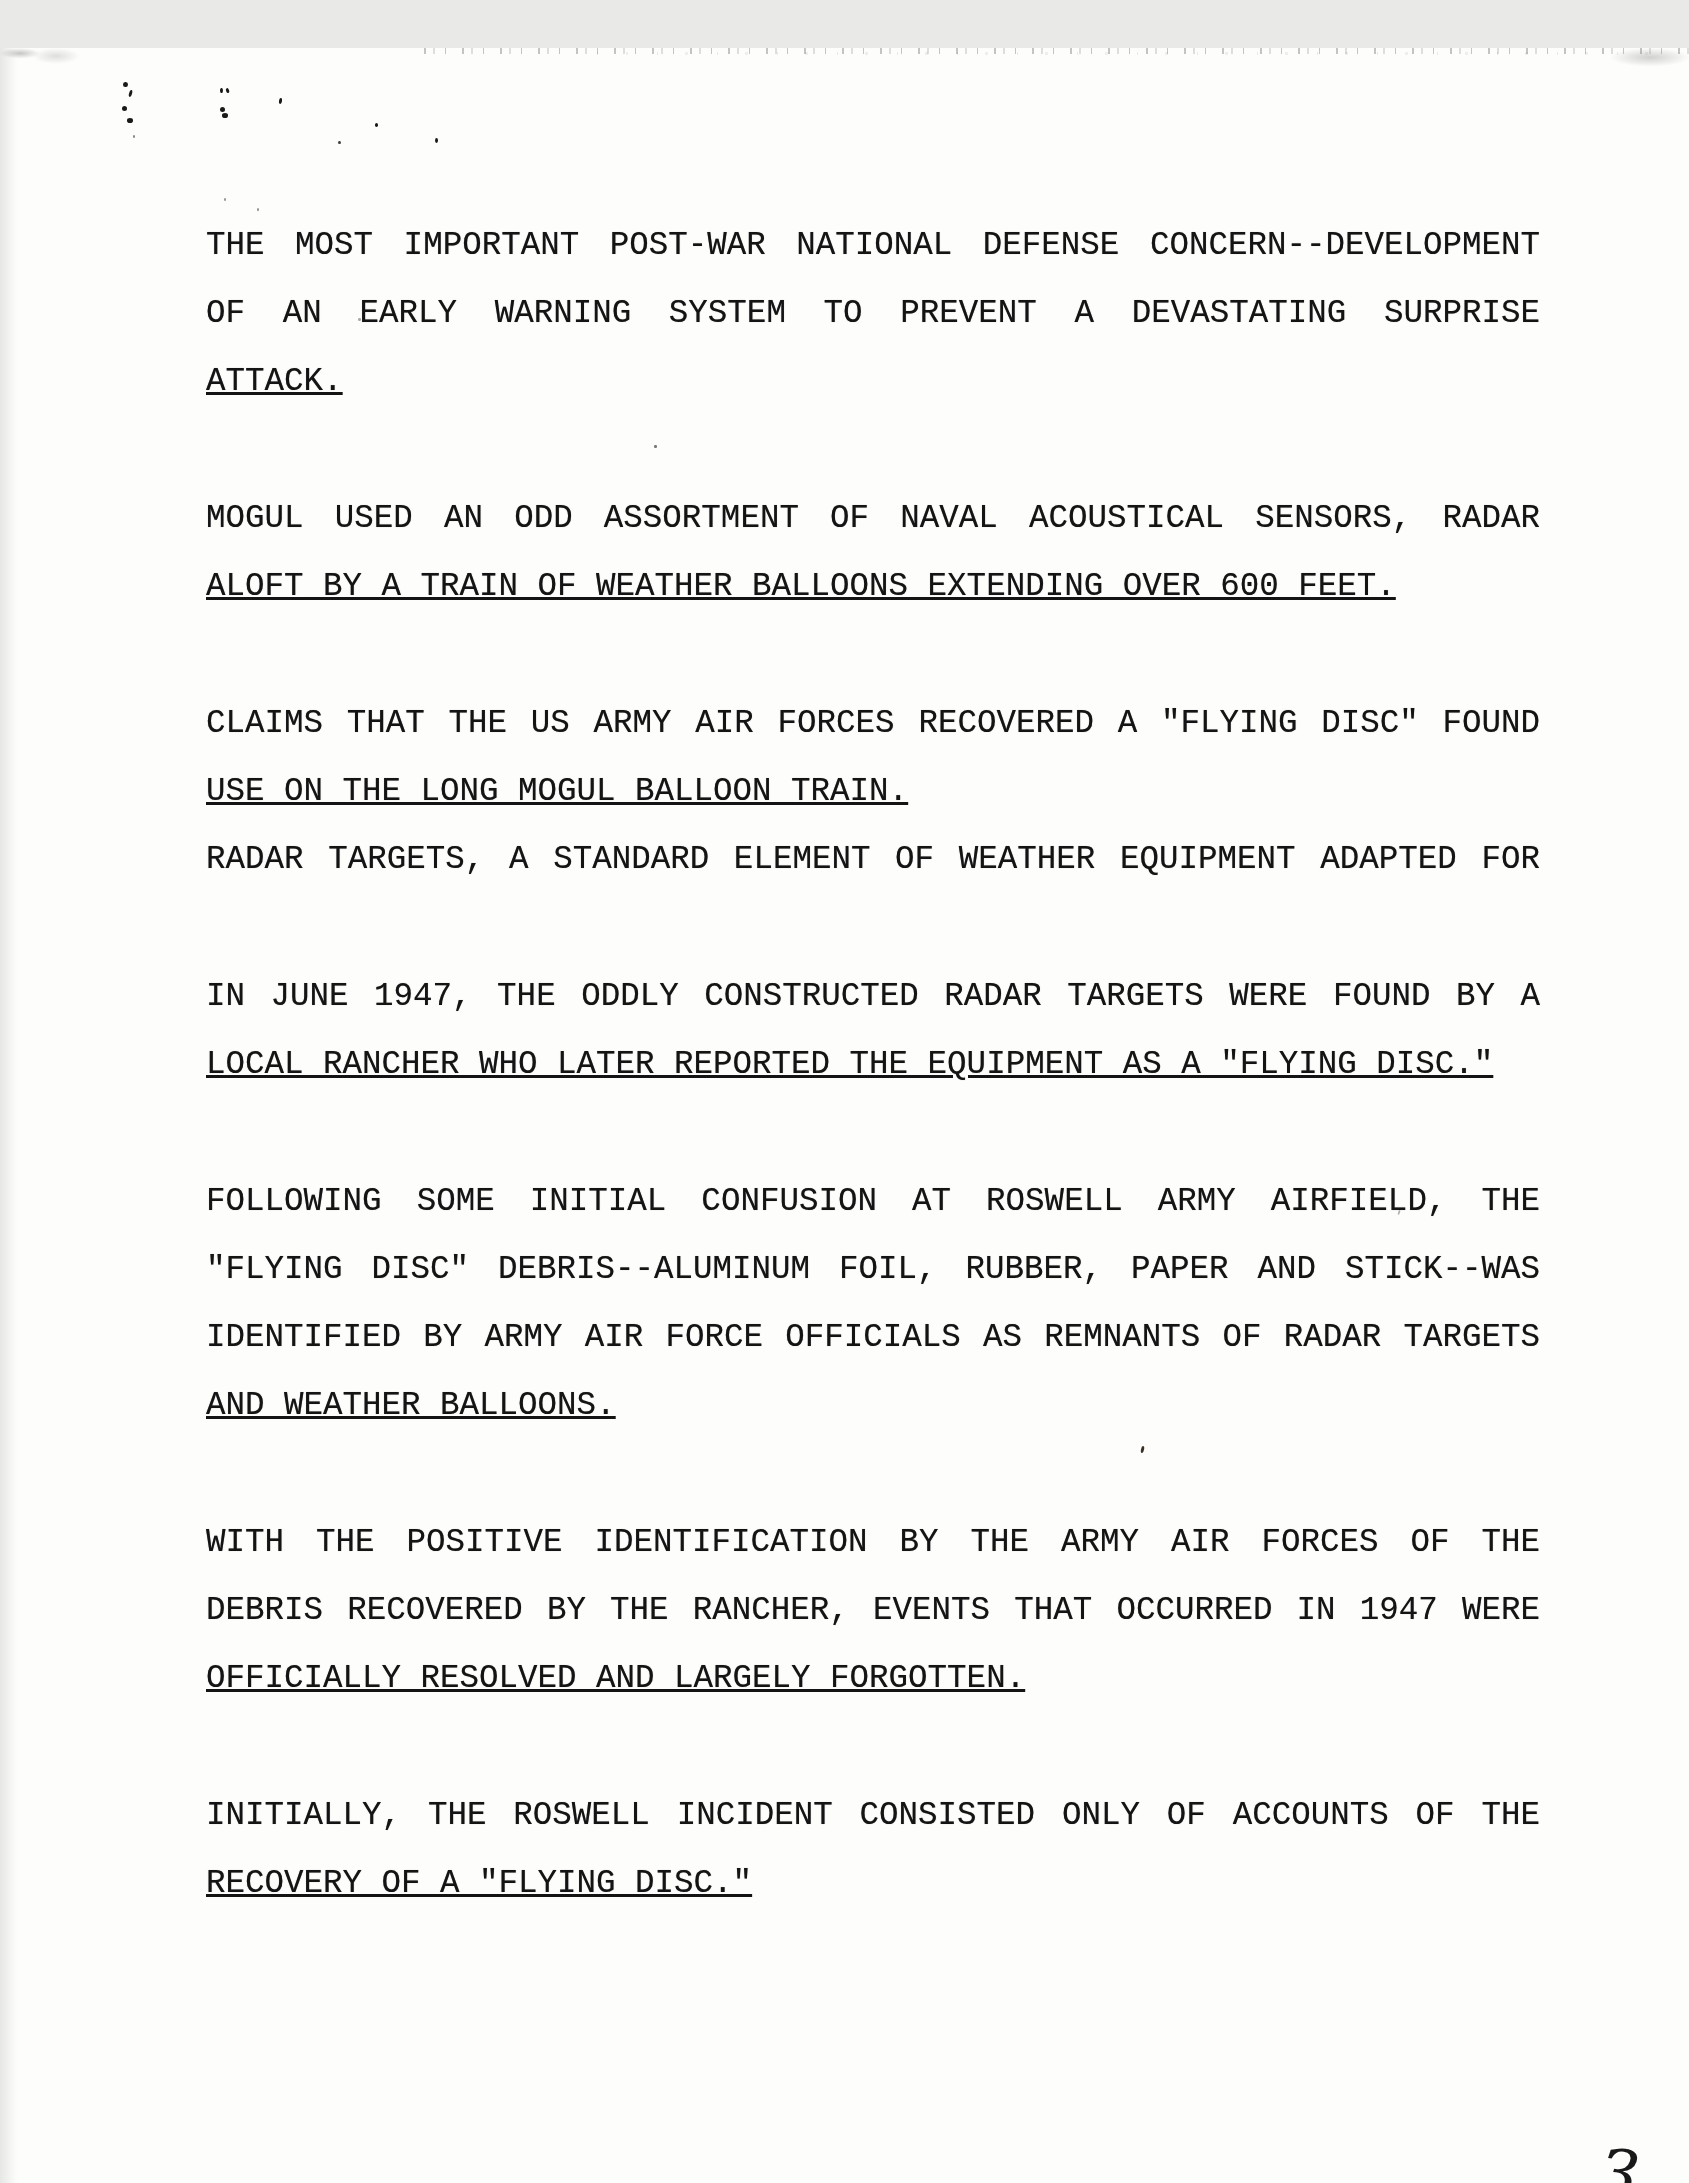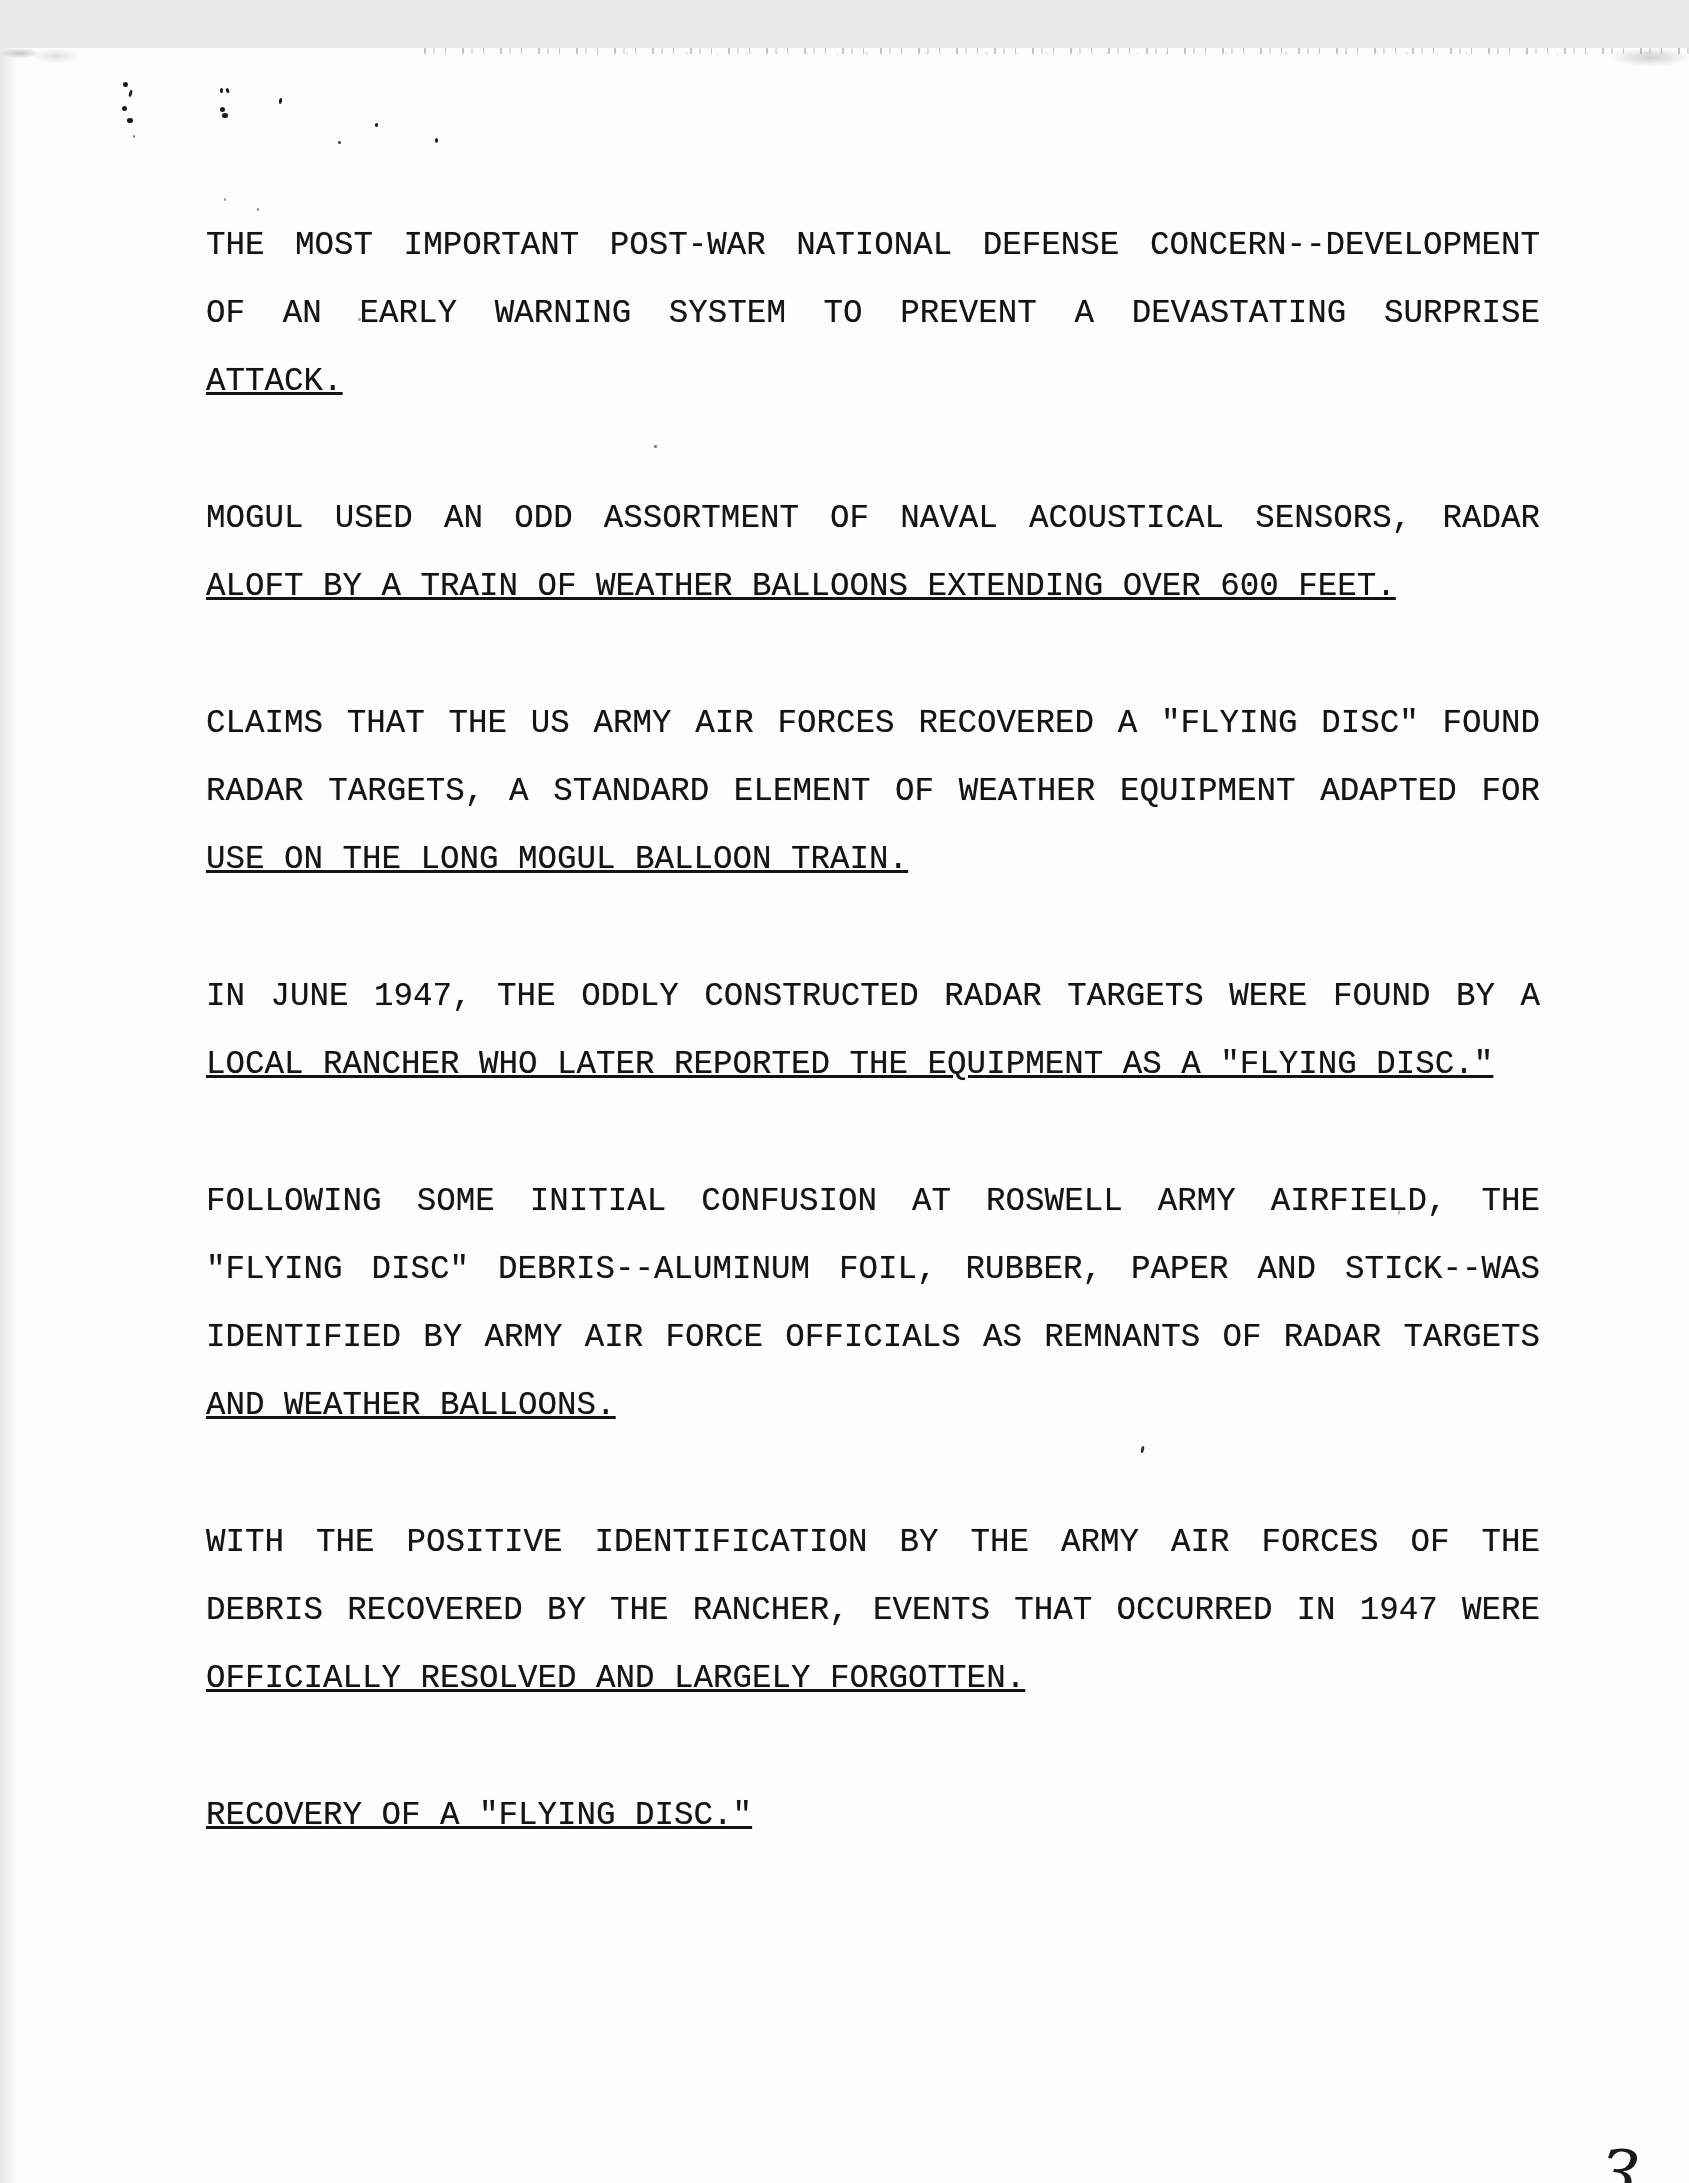--- a/index.html
+++ b/index.html
@@ -113,22 +113,22 @@
       <div class="line last">ATTACK.</div>
     </div>
 
     <div class="paragraph">
       <div class="line">MOGUL USED AN ODD ASSORTMENT OF NAVAL ACOUSTICAL SENSORS, RADAR</div>
       <div class="line last">ALOFT BY A TRAIN OF WEATHER BALLOONS EXTENDING OVER 600 FEET.</div>
     </div>
 
     <div class="paragraph">
       <div class="line">CLAIMS THAT THE US ARMY AIR FORCES RECOVERED A "FLYING DISC" FOUND</div>
+      <div class="line last">USE ON THE LONG MOGUL BALLOON TRAIN.</div>
       <div class="line">RADAR TARGETS, A STANDARD ELEMENT OF WEATHER EQUIPMENT ADAPTED FOR</div>
-      <div class="line last">USE ON THE LONG MOGUL BALLOON TRAIN.</div>
     </div>
 
     <div class="paragraph">
       <div class="line">IN JUNE 1947, THE ODDLY CONSTRUCTED RADAR TARGETS WERE FOUND BY A</div>
       <div class="line last">LOCAL RANCHER WHO LATER REPORTED THE EQUIPMENT AS A "FLYING DISC."</div>
     </div>
 
     <div class="paragraph">
       <div class="line">FOLLOWING SOME INITIAL CONFUSION AT ROSWELL ARMY AIRFIELD, THE</div>
       <div class="line">"FLYING DISC" DEBRIS--ALUMINUM FOIL, RUBBER, PAPER AND STICK--WAS</div>
@@ -136,20 +136,21 @@
       <div class="line last">AND WEATHER BALLOONS.</div>
     </div>
 
     <div class="paragraph">
       <div class="line">WITH THE POSITIVE IDENTIFICATION BY THE ARMY AIR FORCES OF THE</div>
       <div class="line">DEBRIS RECOVERED BY THE RANCHER, EVENTS THAT OCCURRED IN 1947 WERE</div>
       <div class="line last">OFFICIALLY RESOLVED AND LARGELY FORGOTTEN.</div>
     </div>
 
     <div class="paragraph">
+      <div class="line">INITIALLY, THE ROSWELL INCIDENT CONSISTED ONLY OF ACCOUNTS OF THE</div>
       <div class="line last">RECOVERY OF A "FLYING DISC."</div>
     </div>
 
   </div>
 
   <div class="page-num">3</div>
 
   <div class="bottom-light"></div>
   <div class="bottom-dark"></div>
 

